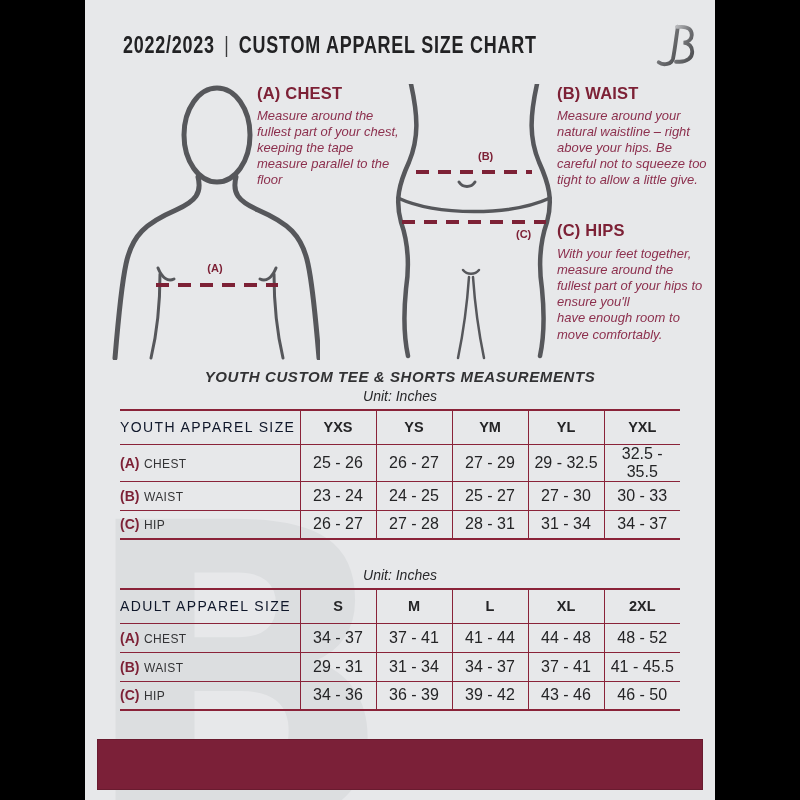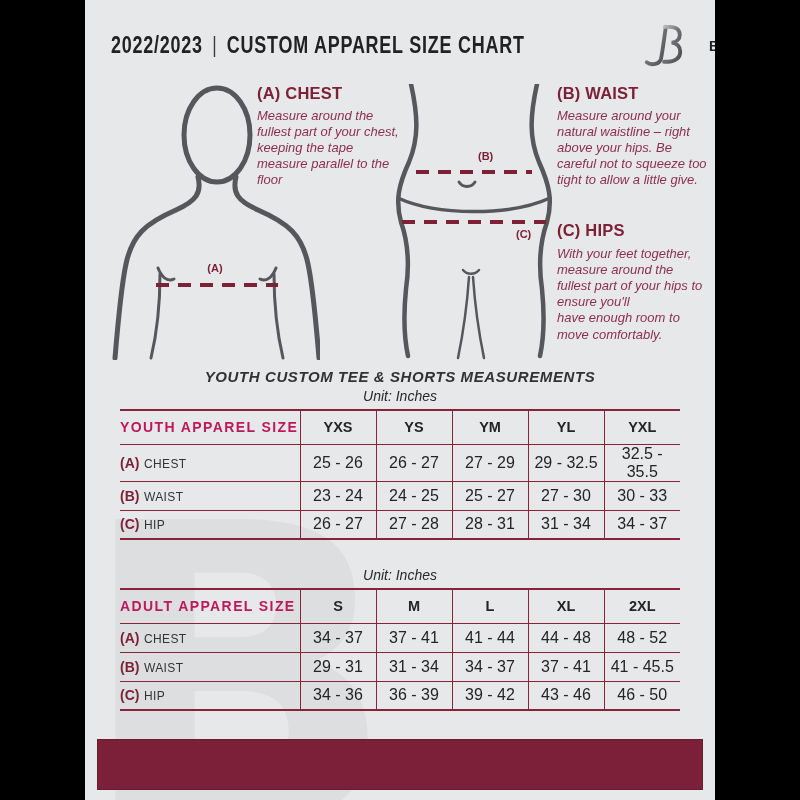--- a/index.html
+++ b/index.html
@@ -14,21 +14,21 @@
   *{margin:0;padding:0;box-sizing:border-box;}
   html,body{width:800px;height:800px;overflow:hidden;background:#000;}
   body{font-family:"Liberation Sans",sans-serif;}
   .page{position:relative;width:630px;height:800px;margin:0 auto;background:var(--page);overflow:hidden;}
   .wm{position:absolute;left:-8px;top:470px;font-family:"DejaVu Sans",sans-serif;font-weight:bold;
       font-size:420px;line-height:1;color:var(--wm);z-index:0;letter-spacing:-10px;}
   .layer{position:absolute;inset:0;z-index:2;}
 
   
   .hdr{position:absolute;left:0;top:16px;width:630px;height:58px;display:flex;align-items:center;
-       justify-content:space-between;padding:0 26px 0 26px;}
+       justify-content:space-between;padding:0 26px 0 38px;}
   .hdr-title{display:flex;align-items:center;gap:10px;white-space:nowrap;transform:scaleX(.78);
        transform-origin:left center;font-weight:bold;font-size:23px;color:#222224;letter-spacing:1px;}
   .hdr-title .pipe{font-weight:normal;color:#3a3a3c;font-size:22px;padding:0 2px;}
   .brandbox{display:flex;align-items:center;gap:12px;}
   .brand{font-weight:bold;font-size:15px;letter-spacing:6px;color:#222224;transform:scaleX(.92);transform-origin:right center;white-space:nowrap;}
   .logo{width:44px;height:46px;}
 
   
   .sec-h{position:absolute;font-weight:bold;font-size:16.5px;color:var(--maroon);letter-spacing:.2px;}
   .sec-p{position:absolute;font-style:italic;font-size:13px;line-height:1.24;color:var(--maroon-soft);
@@ -42,21 +42,21 @@
   
   .tbl-title{position:absolute;width:630px;text-align:center;font-weight:bold;font-size:15px;
              color:#323234;letter-spacing:.6px;font-style:italic;}
   .tbl-unit{position:absolute;width:630px;text-align:center;font-style:italic;font-size:14px;color:#29292b;}
   table.size{position:absolute;left:35px;width:560px;border-collapse:collapse;table-layout:fixed;background:transparent;}
   table.size th,table.size td{border-left:1.5px solid var(--line);padding:0;text-align:center;vertical-align:middle;}
   table.size th:first-child,table.size td:first-child{border-left:none;text-align:left;}
   table.size thead tr{height:34px;border-top:2px solid var(--line);border-bottom:1.5px solid var(--line);}
   table.size tbody tr{height:29px;border-bottom:1.5px solid var(--line);}
   table.size tbody tr:last-child{border-bottom:2px solid var(--line);}
-  .size-col-label{font-weight:bold;font-size:14px;letter-spacing:1.4px;color:#be185d;padding-left:18px;}
+  .size-col-label{font-weight:normal;font-size:14px;letter-spacing:1.4px;color:#0f172a;padding-left:18px;}
   .size-head{font-weight:bold;font-size:14.5px;color:#242426;}
   .row-key{font-weight:bold;color:var(--maroon);font-size:14px;}
   .row-label{font-size:12px;color:#333335;letter-spacing:.4px;}
   td.first{padding-left:30px;}
   td.val{font-size:16px;color:#242426;}
 
   .footer-bar{position:absolute;left:12px;top:739px;width:606px;height:51px;background:#7b2038;
               border:1px solid #691b2f;z-index:3;}
 </style>
 </head>

